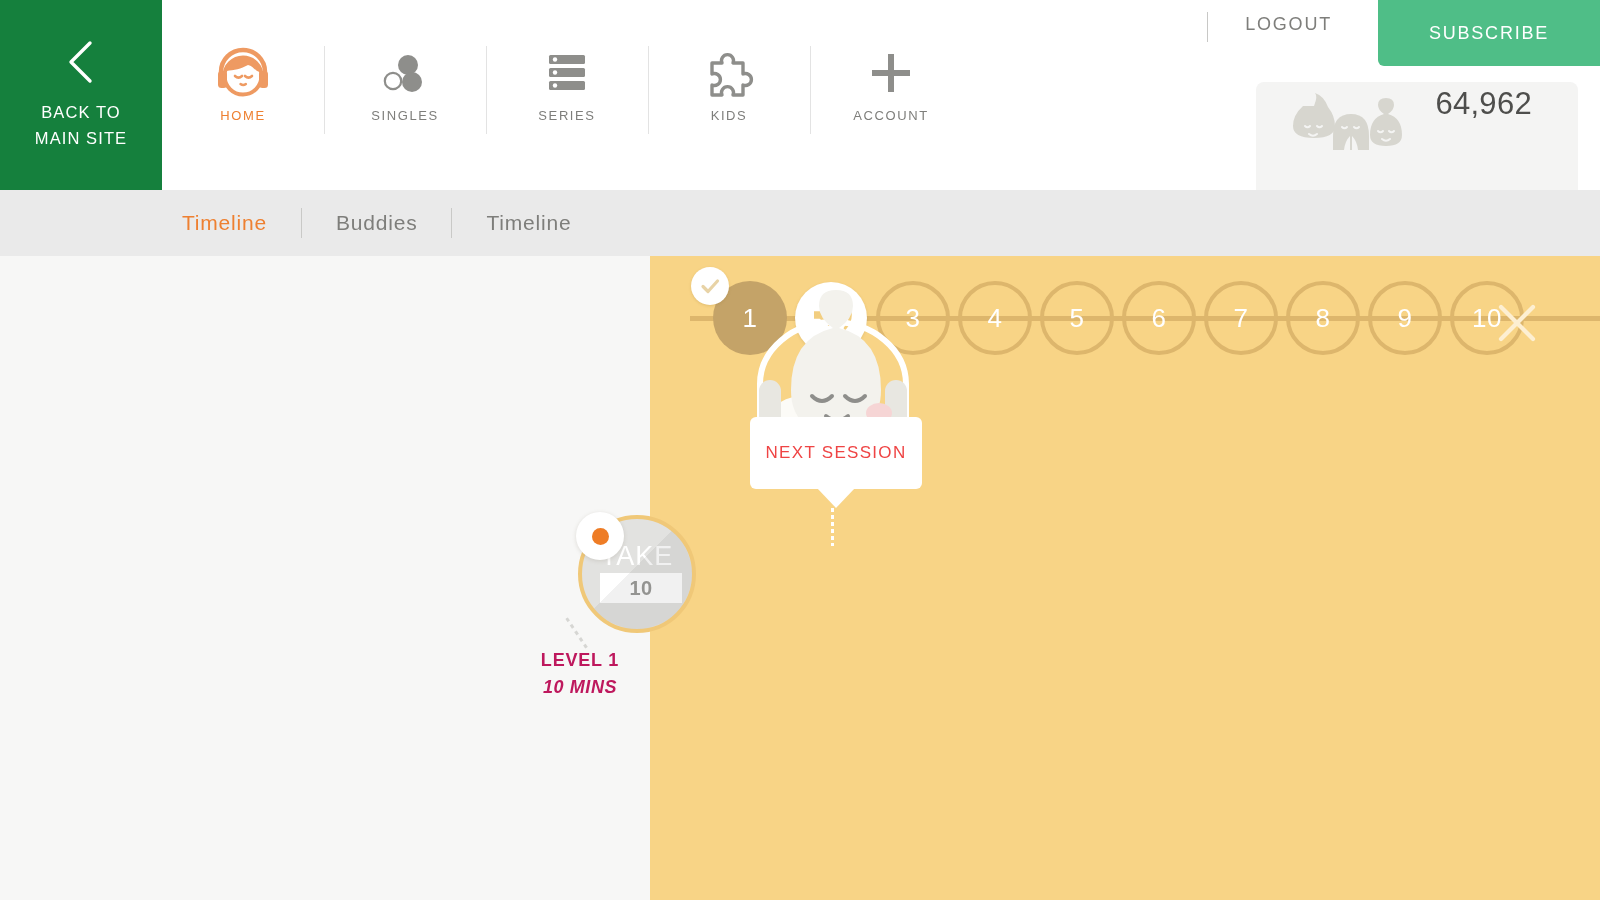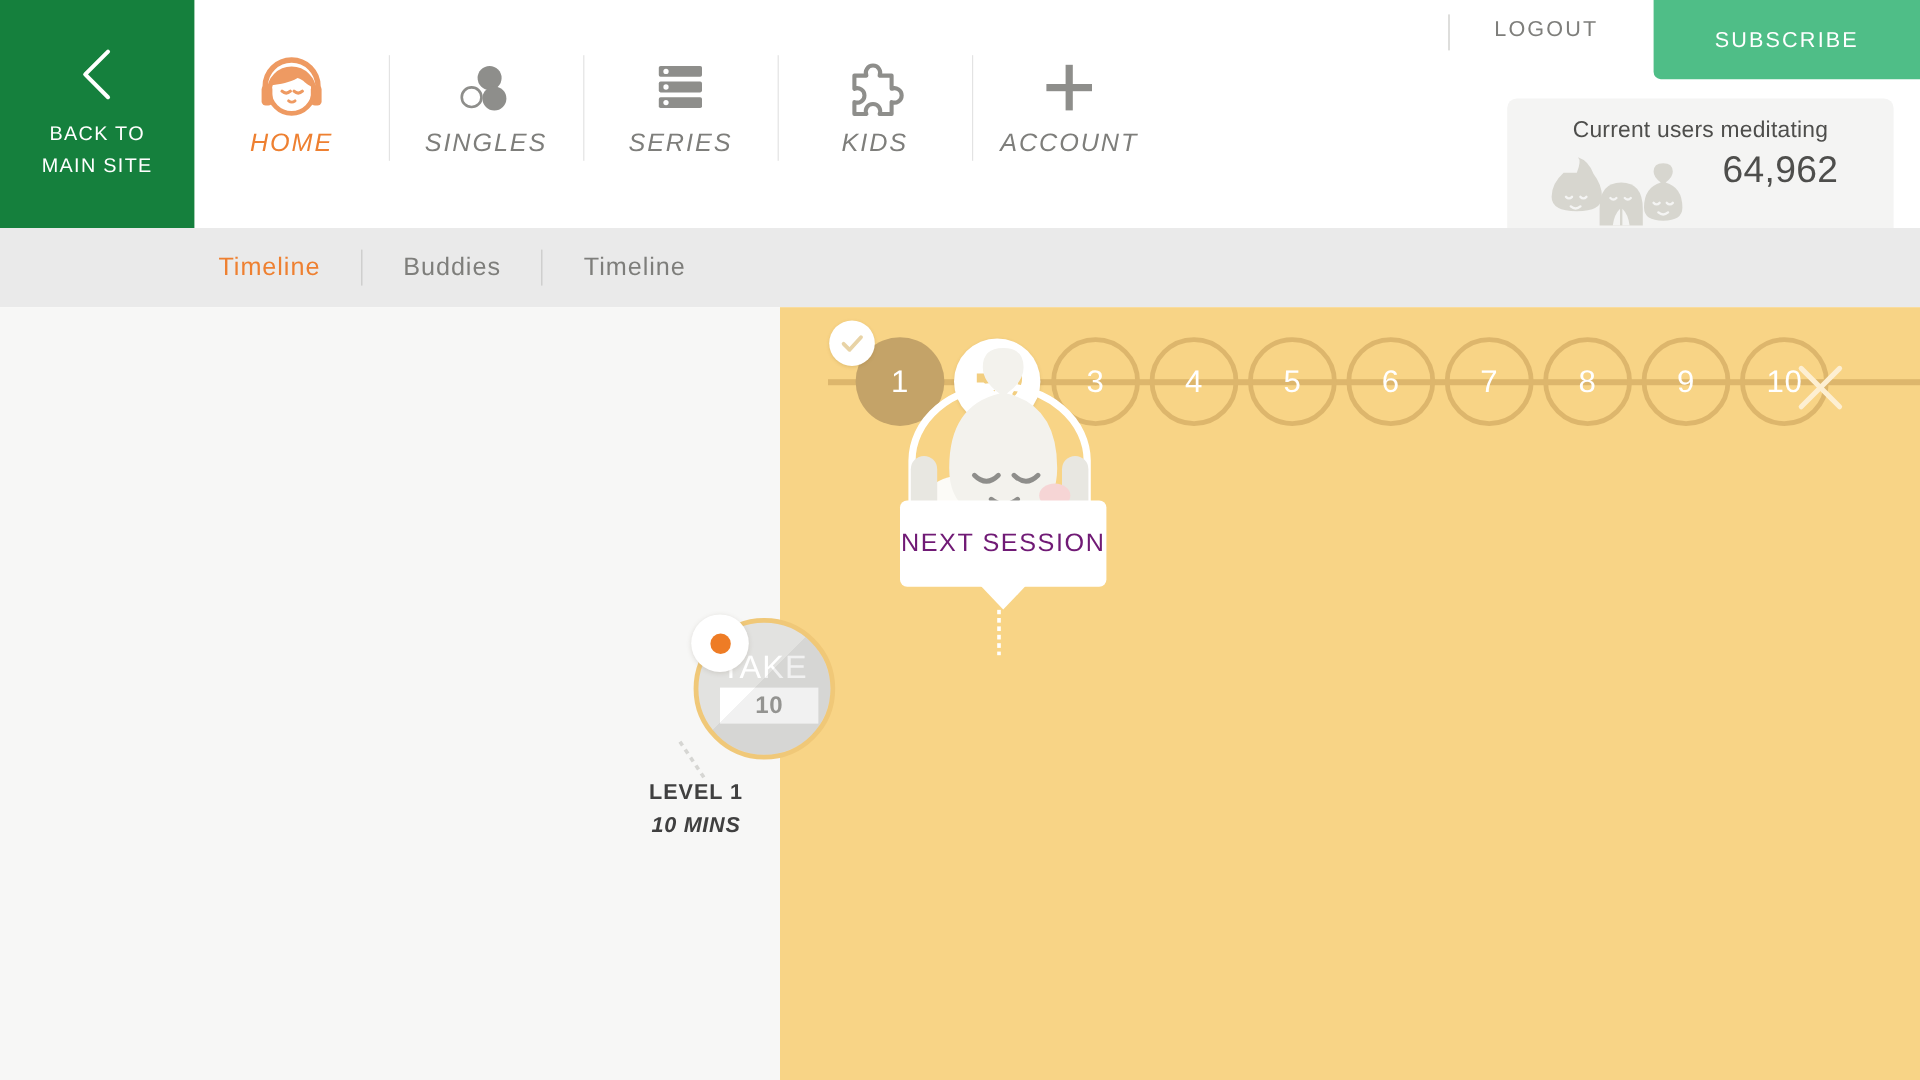--- a/index.html
+++ b/index.html
@@ -41,21 +41,21 @@
   }
   .navitem + .navitem::before {
     content: ""; position: absolute; left: 0; top: 46px;
     width: 1px; height: 88px; background: #E3E3E3;
   }
   .navicon {
     height: 58px; display: flex; align-items: center; justify-content: center;
     margin-bottom: 6px;
   }
   .navlabel {
-    font-size: 21px; letter-spacing: 1.6px; color: #7E7E7B; font-weight: 400; font-style: italic;
+    font-size: 13px; letter-spacing: 1.6px; color: #7E7E7B; font-weight: 400;
   }
   .navitem.active .navlabel { color: #EE8031; }
   .nav-caret {
     position: absolute; left: 50%; bottom: -1px; transform: translateX(-50%);
     width: 0; height: 0;
     border-left: 17px solid transparent; border-right: 17px solid transparent;
     border-top: 15px solid #ffffff; z-index: 6;
   }
 
   
@@ -165,32 +165,32 @@
   }
   .take-dot {
     position: absolute; left: 576px; top: 512px; width: 48px; height: 48px;
     border-radius: 50%; background: #ffffff; z-index: 14;
     display: flex; align-items: center; justify-content: center;
     box-shadow: 0 1px 4px rgba(120,110,90,.2);
   }
   .take-dot i { width: 17px; height: 17px; border-radius: 50%; background: #EE7C25; display:block; }
   .level-cap {
     position: absolute; left: 500px; top: 650px; width: 160px; text-align: center;
-    color: #404040; z-index: 12;
+    color: #be185d; z-index: 12;
   }
   .level-cap .l1 { font-size: 18px; font-weight: 700; letter-spacing: .8px; }
   .level-cap .l2 { font-size: 18px; font-style: italic; font-weight: 700; letter-spacing: .6px; margin-top: 6px; }
 
   
   .bubble {
     position: absolute; left: 750px; top: 417px; width: 172px; height: 72px;
     background: #ffffff; border-radius: 6px; z-index: 18;
     display: flex; align-items: center; justify-content: center;
   }
-  .bubble span { font-size: 21px; color: #701a75; letter-spacing: 1.3px; }
+  .bubble span { font-size: 17px; color: #ef4444; letter-spacing: 1.3px; }
   .bubble::after {
     content: ""; position: absolute; left: 50%; bottom: -19px; transform: translateX(-50%);
     width: 0; height: 0;
     border-left: 19px solid transparent; border-right: 19px solid transparent;
     border-top: 20px solid #ffffff;
   }
   .charwrap { position: absolute; left: 740px; top: 288px; z-index: 16; }
   .dotline {
     position: absolute; left: 831px; top: 508px; width: 3px; height: 38px;
     z-index: 10;
@@ -286,21 +286,20 @@
         <div class="navlabel">ACCOUNT</div>
       </div>
 
     </div>
 
     <div class="logout-div"></div>
     <div class="logout">LOGOUT</div>
     <div class="subscribe">SUBSCRIBE</div>
 
     <div class="usercard">
-      <div class="usercard-title">Current users meditating</div>
       <div class="usercard-row">
         <div class="blobs">
           <svg viewBox="0 0 170 60" width="170" height="60">
             <path d="M30 14 q4 -10 1 -13 q9 3 13 14 q7 9 7 19 q0 12 -21 12 q-21 0 -21 -12 q0 -11 10 -20 z" fill="#D7D6CF"></path>
             <path d="M49 44 q0 -22 18 -22 q18 0 18 22 v14 h-36 z" fill="#D7D6CF"></path>
             <path d="M100 22 q-6 -4 -6 -9 q0 -7 8 -7 q8 0 8 7 q0 5 -6 9 q14 4 14 21 q0 11 -16 11 q-16 0 -16 -11 q0 -17 14 -21 z" fill="#D7D6CF"></path>
             <path d="M21 34 q2.5 2.6 5 0" fill="none" stroke="#F4F4F3" stroke-width="2" stroke-linecap="round"></path>
             <path d="M33 34 q2.5 2.6 5 0" fill="none" stroke="#F4F4F3" stroke-width="2" stroke-linecap="round"></path>
             <path d="M25 42 q4 3.4 8 0" fill="none" stroke="#F4F4F3" stroke-width="2" stroke-linecap="round"></path>
             <path d="M58 35 q2.5 2.6 5 0" fill="none" stroke="#F4F4F3" stroke-width="2" stroke-linecap="round"></path>

